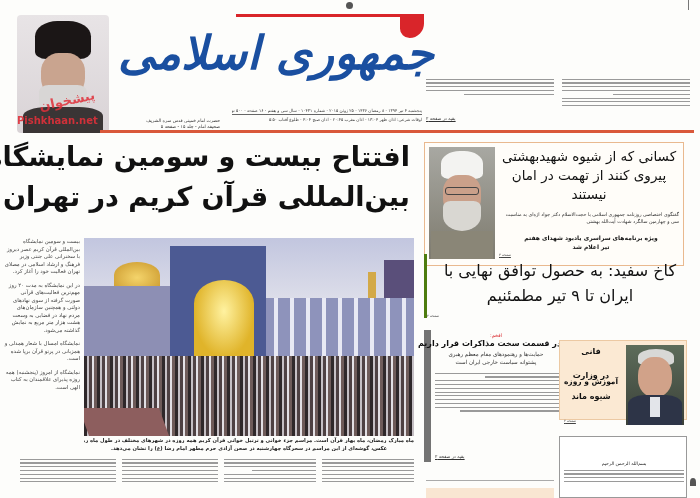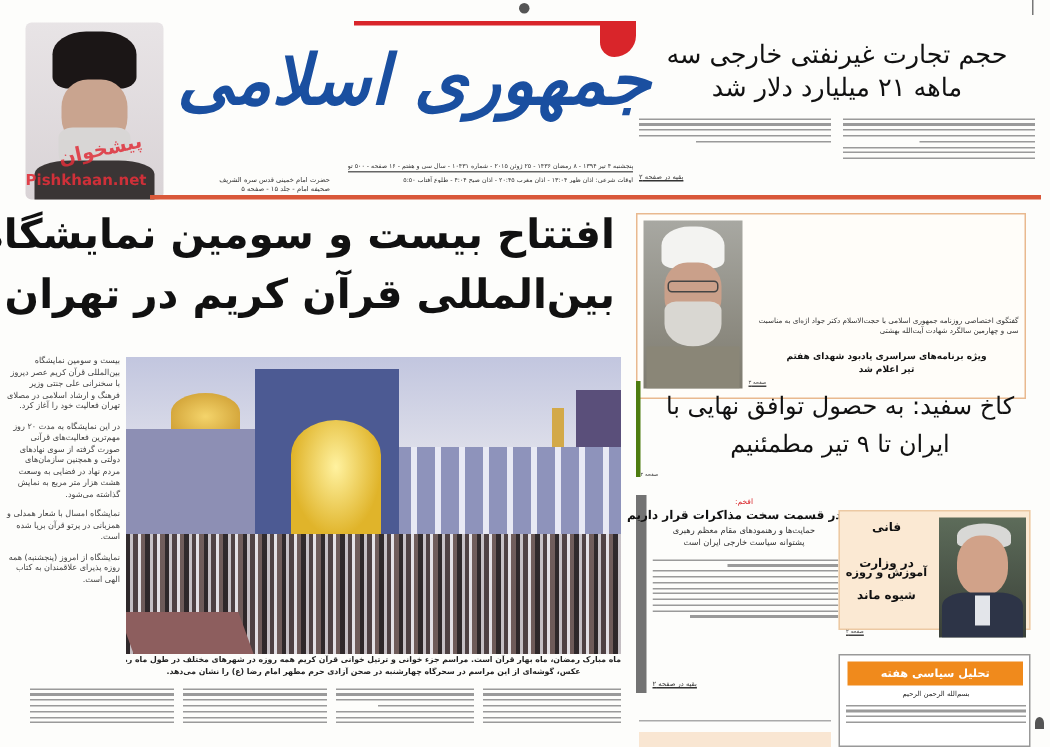--- a/index.html
+++ b/index.html
@@ -32,21 +32,20 @@
 <div class="abs" style="left:232px;top:0;width:190px;height:130px;text-decoration:underline;">
   <div class="abs" style="left:114px;top:2px;width:7px;height:7px;border-radius:50%;background:#555;"></div>
   <div class="abs" style="left:4px;top:14px;width:186px;height:3px;background:#d9252a;"></div>
   <div class="abs" style="left:168px;top:14px;width:24px;height:24px;background:#d9252a;border-radius:0 0 60% 40%;"></div>
   <div class="abs center" style="left:2px;top:18px;width:200px;font-family:'DejaVu Serif',serif;font-size:46px;line-height:70px;font-weight:bold;color:#1a4fa0;direction:rtl;white-space:nowrap;font-style:italic;letter-spacing:-1px;">جمهوری اسلامی</div>
   <div class="abs" style="left:0;top:108px;width:190px;font-size:4.2px;color:#333;direction:rtl;text-align:right;white-space:nowrap;overflow:hidden;border-bottom:0.6px solid #666;padding-bottom:1px;">پنجشنبه ۴ تیر ۱۳۹۴ - ۸ رمضان ۱۴۳۶ - ۲۵ ژوئن ۲۰۱۵ - شماره ۱۰۴۳۱ - سال سی و هفتم - ۱۶ صفحه - ۵۰۰ تومان</div>
   <div class="abs" style="left:0;top:117px;width:190px;font-size:4.2px;color:#333;direction:rtl;text-align:right;white-space:nowrap;overflow:hidden;">اوقات شرعی: اذان ظهر ۱۳:۰۴ - اذان مغرب ۲۰:۴۵ - اذان صبح ۴:۰۴ - طلوع آفتاب ۵:۵۰</div>
 </div>
 
 <div class="abs" style="left:424px;top:10px;width:268px;height:120px;">
-  <div class="abs center" style="left:10px;top:16px;width:248px;font-size:17px;line-height:22px;color:#111;direction:rtl;">حجم تجارت غیرنفتی خارجی سه ماهه ۲۱ میلیارد دلار شد</div>
   <div class="abs filler" style="left:138px;top:66px;width:128px;height:46px;">
     <span></span>
       <span></span>
       <span></span>
       <span></span>
       <span style="width:60%;margin-left:40%"></span>
       <span></span>
       <span></span>
       <span></span>
   </div>
@@ -127,20 +126,21 @@
   </div>
 
 <div class="abs" style="left:424px;top:142px;width:260px;height:124px;border:1.5px solid #e9b98f;background:#fffdf9;">
   <div class="abs photo" style="left:4px;top:4px;width:66px;height:112px;background:linear-gradient(180deg,#a8a8a2,#7e7b6f);">
     <div class="abs" style="left:12px;top:4px;width:42px;height:28px;background:#f3f3f1;border-radius:45% 45% 20% 20%;"></div>
     <div class="abs" style="left:14px;top:28px;width:38px;height:40px;background:#caa08a;border-radius:40%;"></div>
     <div class="abs" style="left:16px;top:40px;width:34px;height:8px;border:1.2px solid #444;border-radius:3px;"></div>
     <div class="abs" style="left:14px;top:54px;width:38px;height:30px;background:#d9d7d2;border-radius:20% 20% 50% 50%;"></div>
     <div class="abs" style="left:2px;top:84px;width:62px;height:28px;background:#8a8677;"></div>
   </div>
+  <div class="abs center" style="left:74px;top:4px;width:180px;font-size:13.5px;line-height:19px;color:#111;direction:rtl;">کسانی که از شیوه شهیدبهشتی پیروی کنند از تهمت در امان نیستند</div>
   <div class="abs rtl" style="left:74px;top:68px;width:180px;font-size:4.8px;line-height:7px;color:#333;">گفتگوی اختصاصی روزنامه جمهوری اسلامی با حجت‌الاسلام دکتر جواد اژه‌ای به مناسبت سی و چهارمین سالگرد شهادت آیت‌الله بهشتی</div>
   <div class="abs center" style="left:96px;top:90px;width:140px;font-size:6px;line-height:9px;font-weight:bold;color:#111;direction:rtl;">ویژه برنامه‌های سراسری یادبود شهدای هفتم تیر اعلام شد</div>
   <div class="abs" style="left:74px;top:110px;font-size:3.5px;color:#444;text-decoration:underline;">صفحه ۳</div>
 </div>
 
 <div class="abs" style="left:424px;top:254px;width:270px;height:64px;border-left:3px solid #4d7c0f;">
   <div class="abs center" style="left:6px;top:4px;width:254px;font-size:16px;line-height:25px;color:#111;direction:rtl;">کاخ سفید: به حصول توافق نهایی با ایران تا ۹ تیر مطمئنیم</div>
   <div class="abs" style="left:0;top:60px;font-size:3.5px;color:#444;">صفحه ۲</div>
 </div>
 
@@ -175,21 +175,20 @@
   <div class="abs" style="left:4px;top:78px;font-size:3.5px;color:#444;text-decoration:underline;">صفحه ۲</div>
   <div class="abs photo" style="left:66px;top:4px;width:58px;height:80px;background:linear-gradient(180deg,#5d6c5a,#3a4038);">
     <div class="abs" style="left:12px;top:4px;width:36px;height:16px;background:#d8d8d6;border-radius:50% 50% 20% 20%;"></div>
     <div class="abs" style="left:12px;top:12px;width:34px;height:40px;background:#d1a289;border-radius:45%;"></div>
     <div class="abs" style="left:2px;top:50px;width:54px;height:30px;background:#2d3447;border-radius:30% 30% 0 0;"></div>
     <div class="abs" style="left:24px;top:52px;width:10px;height:20px;background:#e3e5ea;"></div>
   </div>
 </div>
 
 <div class="abs" style="left:559px;top:436px;width:128px;height:62px;border:1px solid #999;background:#fff;">
-  <div class="abs center" style="left:5px;top:4px;width:117px;height:16px;line-height:16px;background:#f08a1c;color:#fff;font-size:7.5px;font-weight:bold;direction:rtl;">تحلیل سیاسی هفته</div>
   <div class="abs center" style="left:0;top:24px;width:128px;font-size:4.6px;color:#222;direction:rtl;">بسم‌الله الرحمن الرحیم</div>
   <div class="abs filler" style="left:4px;top:30px;width:120px;height:30px;">
     <span></span>
       <span></span>
       <span></span>
       <span></span>
   </div>
 </div>
 <div class="abs" style="left:690px;top:478px;width:6px;height:8px;background:#555;border-radius:50% 50% 0 0;"></div>
 

